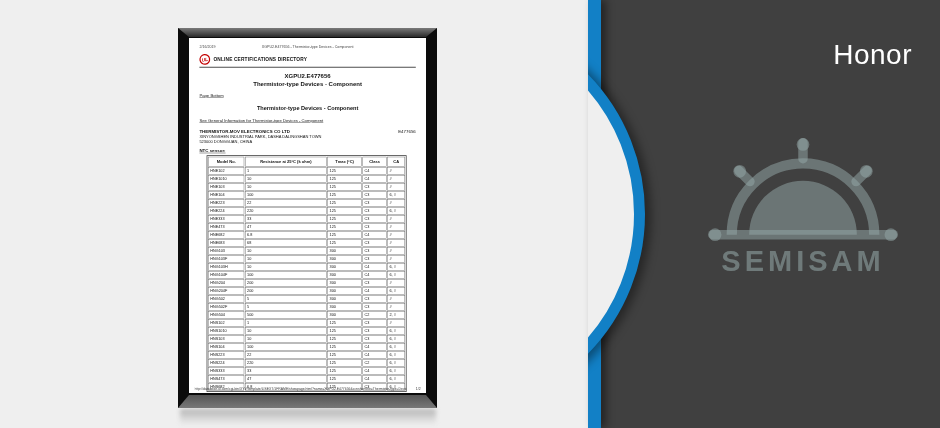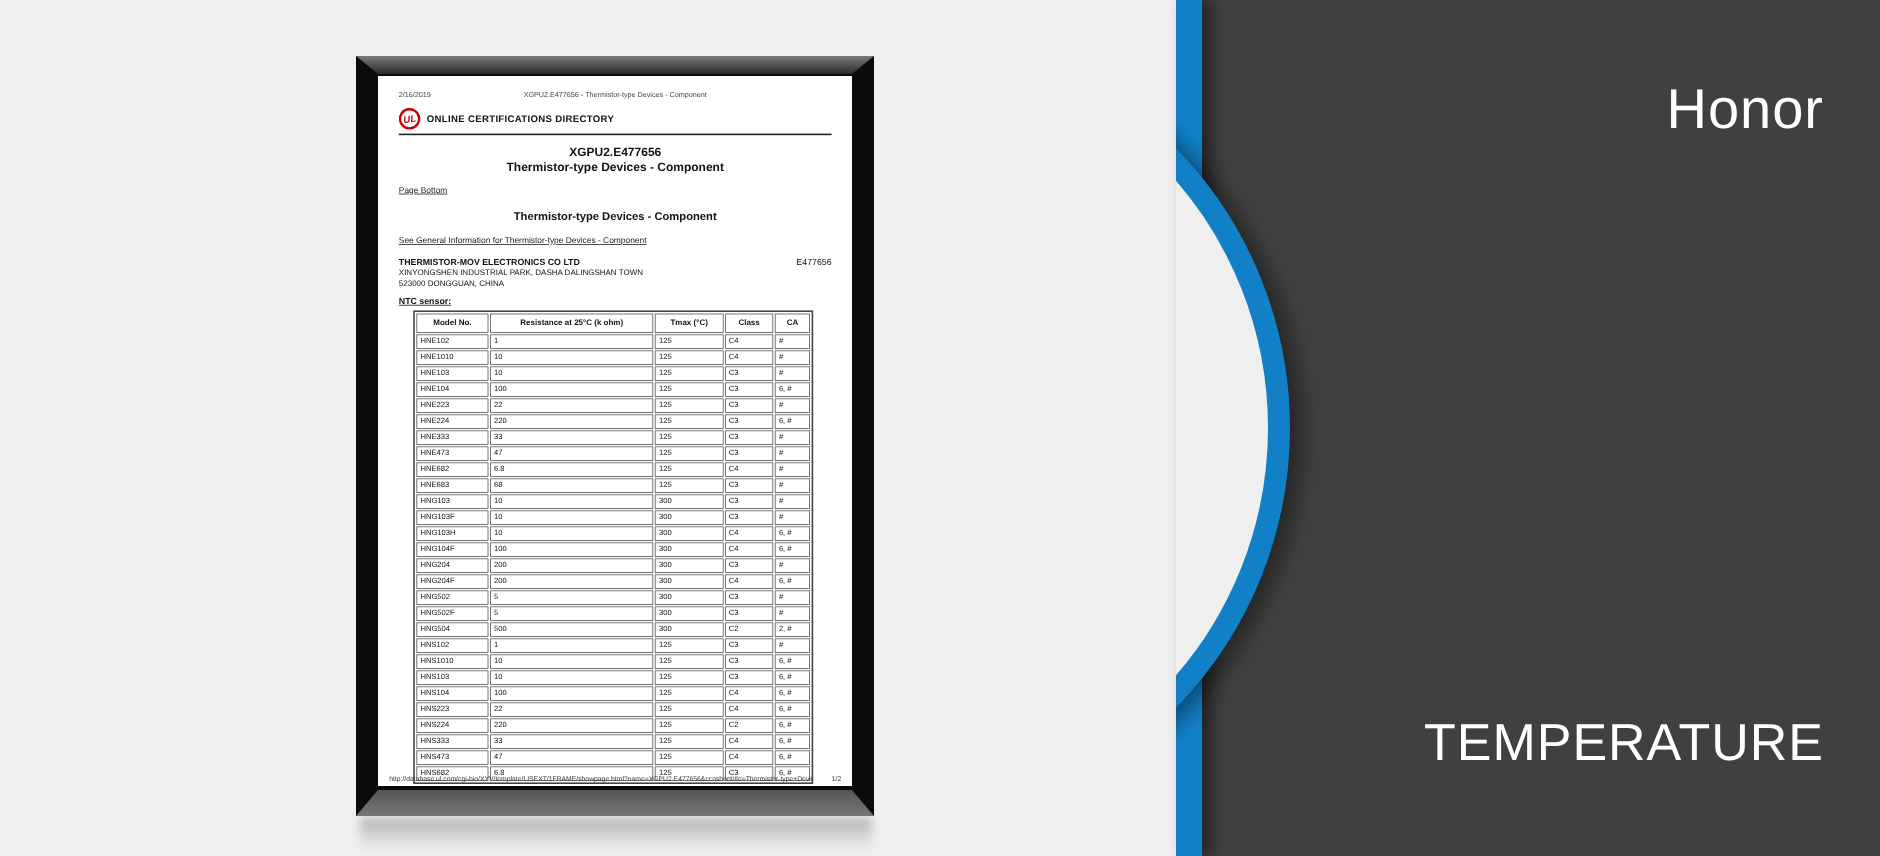--- a/index.html
+++ b/index.html
@@ -71,23 +71,40 @@
   .doc-footer .f-url { white-space:nowrap; overflow:hidden; max-width:530px; }
 </style>
 </head>
 <body>
 
 <div class="teal-panel">
   <div class="honor">
     <div>Honor</div>
   </div>
 
+  <div class="watermark">
+    <svg viewBox="0 0 240 140">
+      <g stroke="rgba(150,170,169,0.5)" fill="rgba(150,170,169,0.5)">
+        <path d="M52 122 A68 68 0 0 1 188 122 Z" stroke="none"></path>
+        <path d="M30 122 A90 90 0 0 1 210 122" fill="none" stroke-width="13"></path>
+        <line x1="120" y1="26" x2="120" y2="6" stroke-width="12" stroke-linecap="round"></line>
+        <line x1="187" y1="55" x2="201" y2="41" stroke-width="12" stroke-linecap="round"></line>
+        <line x1="53" y1="55" x2="39" y2="41" stroke-width="12" stroke-linecap="round"></line>
+        <line x1="6" y1="122" x2="234" y2="122" stroke-width="12" stroke-linecap="round"></line>
+        <circle cx="120" cy="8" r="8" stroke="none"></circle>
+        <circle cx="200" cy="42" r="8" stroke="none"></circle>
+        <circle cx="40" cy="42" r="8" stroke="none"></circle>
+        <circle cx="9" cy="122" r="8" stroke="none"></circle>
+        <circle cx="231" cy="122" r="8" stroke="none"></circle>
+      </g>
+    </svg>
+    <div class="wm-text">SEMISAM</div>
+  </div>
 
   <div class="product">
-    <div>TEMPERATURE</div>
   </div>
 </div>
 
 <div class="blue-stripe"></div>
 <div class="bulge-clip">
   <div class="bulge"></div>
 </div>
 
 <div class="doc-shadow"></div>
 <div class="doc-frame">

